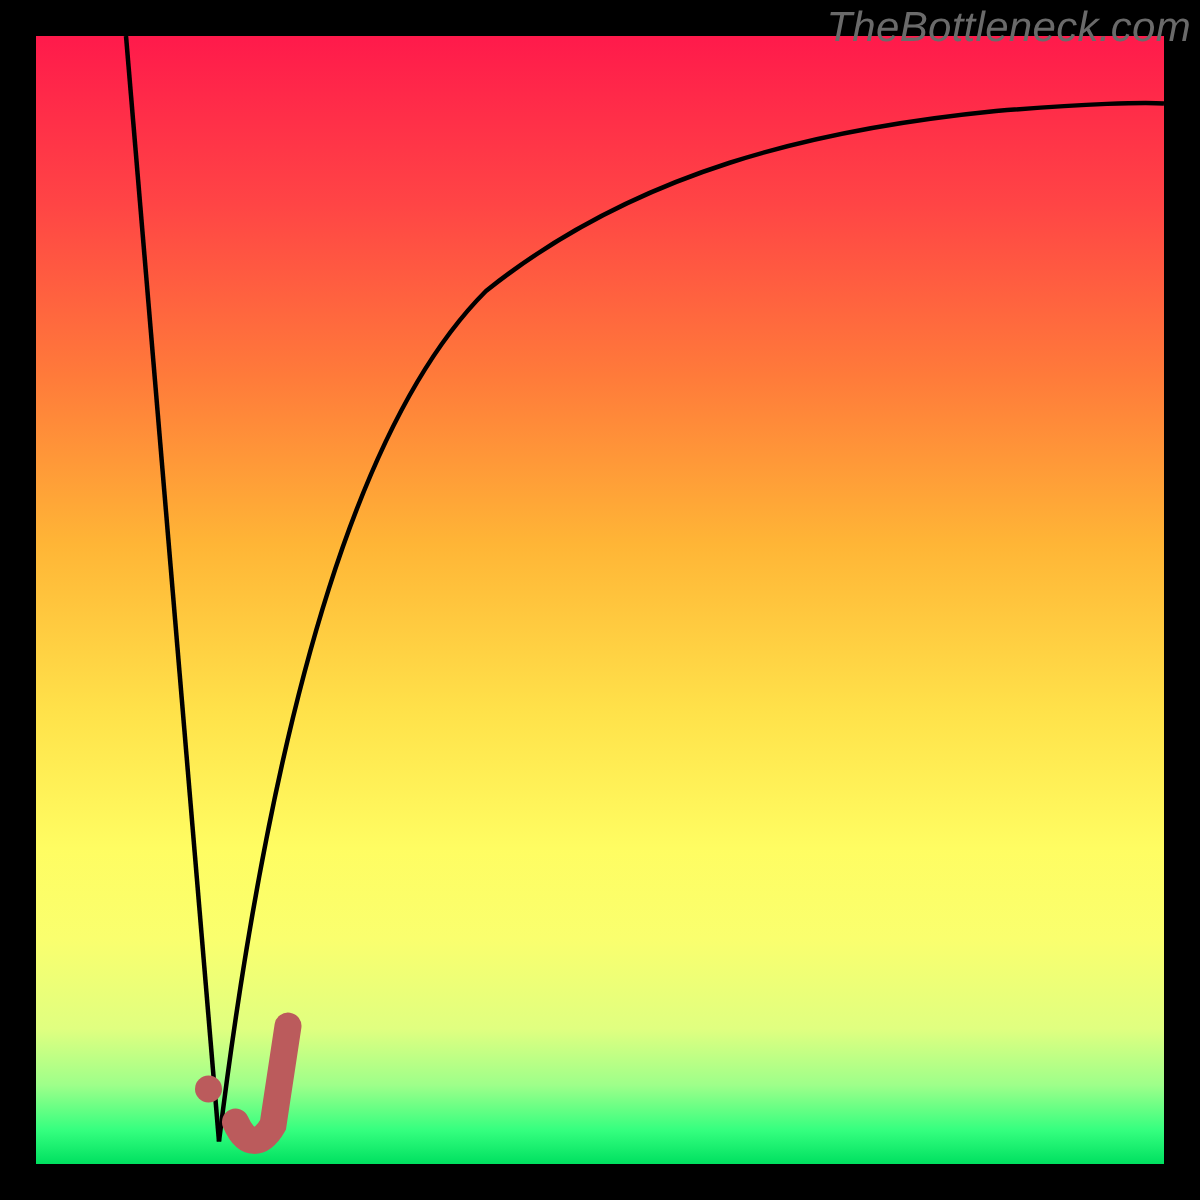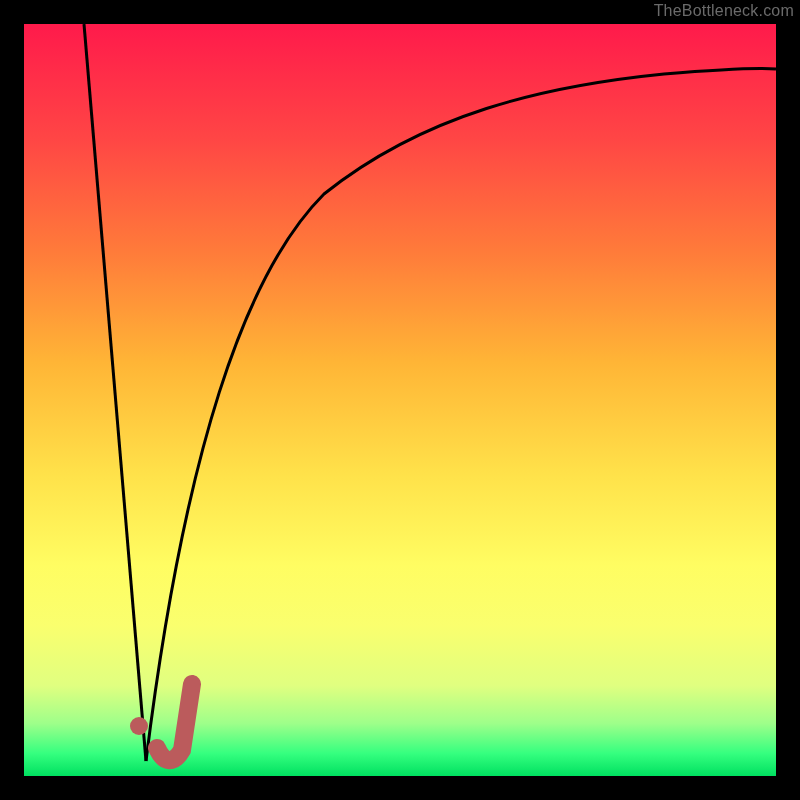--- a/index.html
+++ b/index.html
@@ -36,24 +36,25 @@
       #e0ff80 88%,
       #9eff8a 93%,
       #35ff7f 97%,
       #00e060 100%);
   }
   .watermark {
     position: absolute;
     top: 2px;
     right: 6px;
     color: #6a6a6a;
-    font-size: 16px;
+    font-size: 28px;
     font-weight: 500;
     letter-spacing: 0.2px;
     z-index: 20;
+    font-style: italic;
   }
   svg.curve {
     position: absolute;
     left: 0;
     top: 0;
     width: 752px;
     height: 752px;
     z-index: 10;
   }
 </style>

